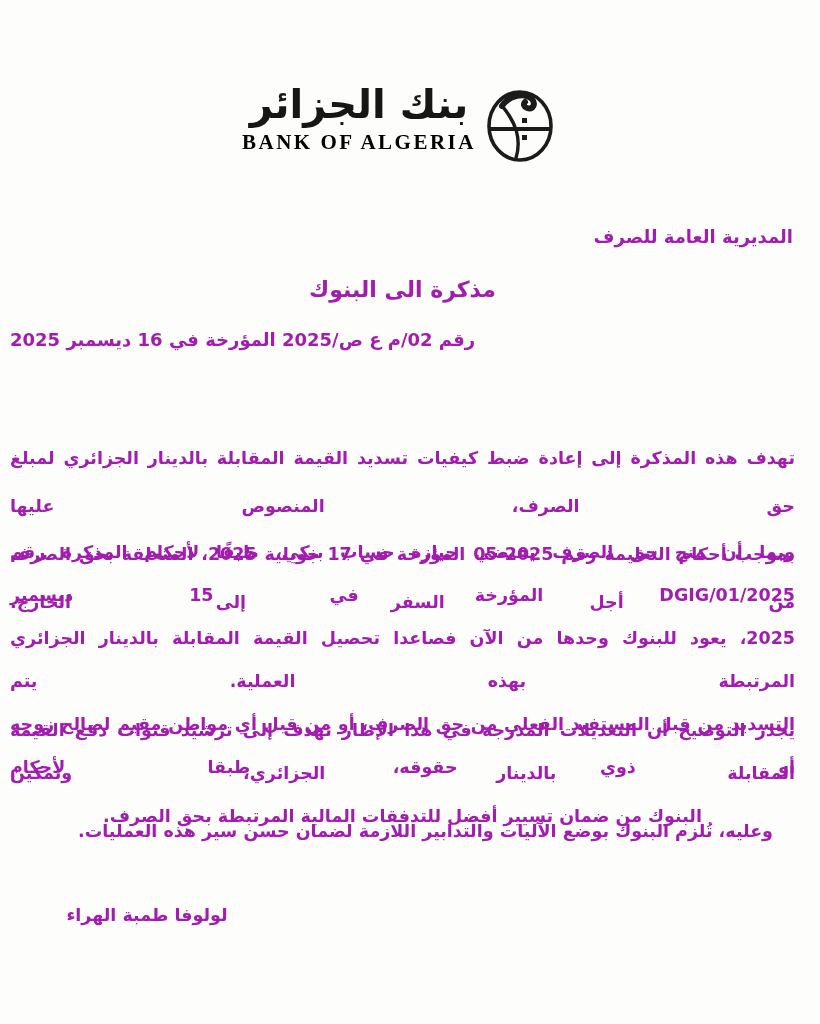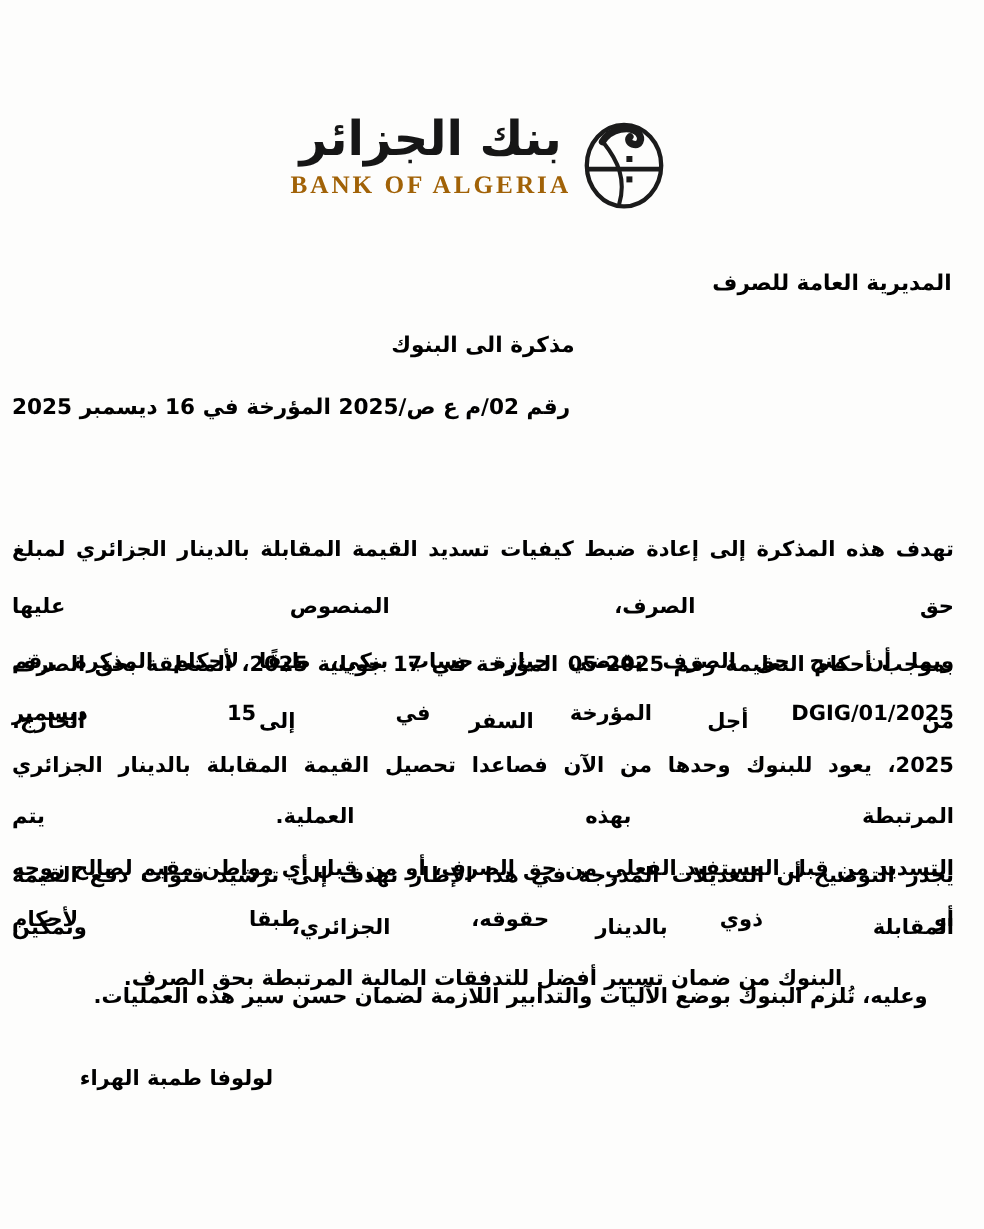--- a/index.html
+++ b/index.html
@@ -7,26 +7,26 @@
   .page {
     position: relative;
     width: 820px;
     height: 1024px;
     margin: 0 auto;
     background: #fdfdfc;
     overflow: hidden;
     color: #222222;
     font-family: "DejaVu Sans", sans-serif;
   }
-  .ar { direction: rtl; font-weight: bold; color: #000000; }
+  .ar { direction: rtl; font-weight: bold; color: #a21caf; }
 
   
   .logo-block {
     position: absolute;
-    top: 88px;
+    top: 76px;
     left: 242px;
     display: flex;
     flex-direction: row;
     align-items: flex-start;
     gap: 10px;
   }
   .logo-text-col { display: flex; flex-direction: column; align-items: center; }
   .logo-ar {
     direction: rtl;
     font-size: 40px;
@@ -34,40 +34,40 @@
     color: #161616;
     line-height: 56px;
     letter-spacing: 1px;
     white-space: nowrap;
   }
   .logo-en {
     font-family: "Liberation Serif", "DejaVu Serif", serif;
     font-weight: bold;
     font-size: 21px;
     letter-spacing: 2.5px;
-    color: #a16207;
+    color: #000000;
     white-space: nowrap;
     margin-top: -2px;
   }
   .emblem { margin-top: 4px; }
 
   
   .dir-line {
     position: absolute;
     top: 226px;
     right: 27px;
     font-size: 18px;
     text-align: right;
   }
   .memo-title {
     position: absolute;
     top: 277px;
     left: 10px;
     right: 25px;
-    font-size: 18px;
+    font-size: 22px;
     text-align: center;
   }
   .ref-line {
     position: absolute;
     top: 329px;
     left: 10px;
     right: 25px;
     font-size: 18px;
     text-align: left;
   }
@@ -95,21 +95,21 @@
   
   .sig-block {
     position: absolute;
     top: 880px;
     left: 52px;
     width: 190px;
     text-align: center;
     font-size: 17.5px;
   }
   .sig-title { line-height: 30px; }
-  .sig-name  { line-height: 30px; margin-top: 4px; }
+  .sig-name  { line-height: 30px; margin-top: 20px; }
 </style>
 </head>
 <body>
 
 <div class="page">
 
   <header class="logo-block">
     <div class="logo-text-col">
       <div class="logo-ar" lang="ar">بنك الجزائر</div>
       <div class="logo-en">BANK OF ALGERIA</div>

